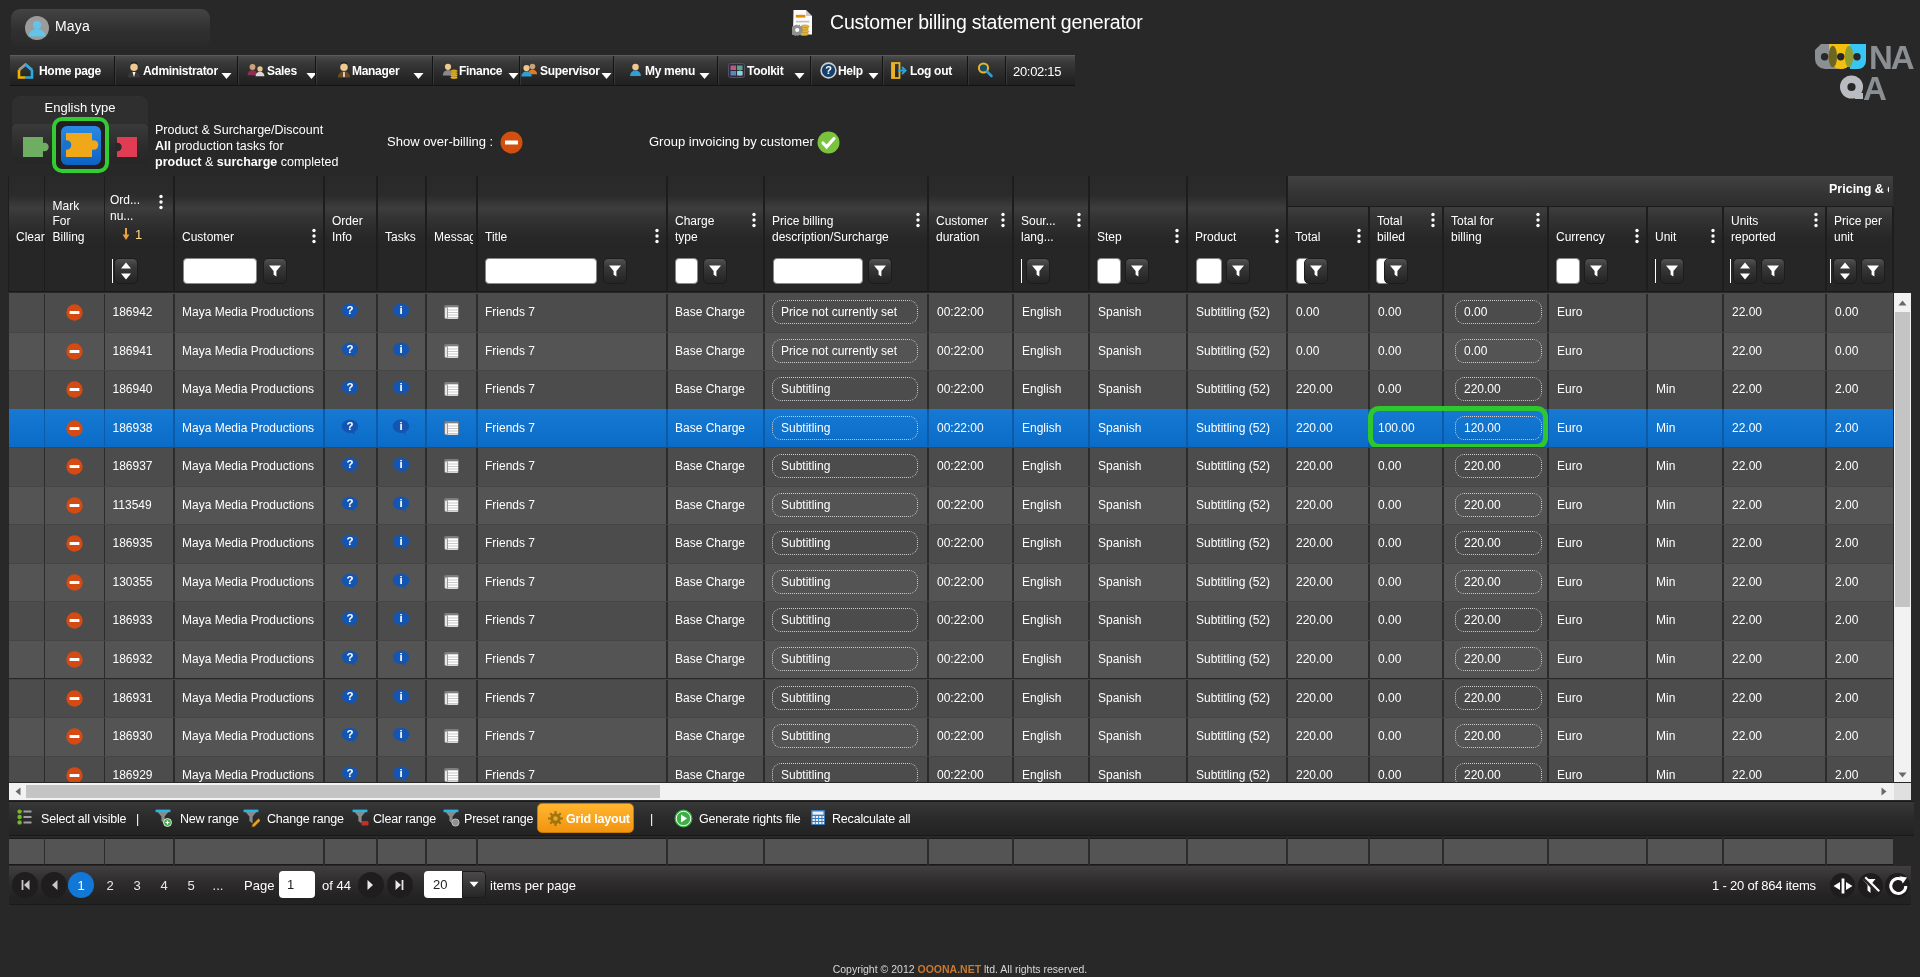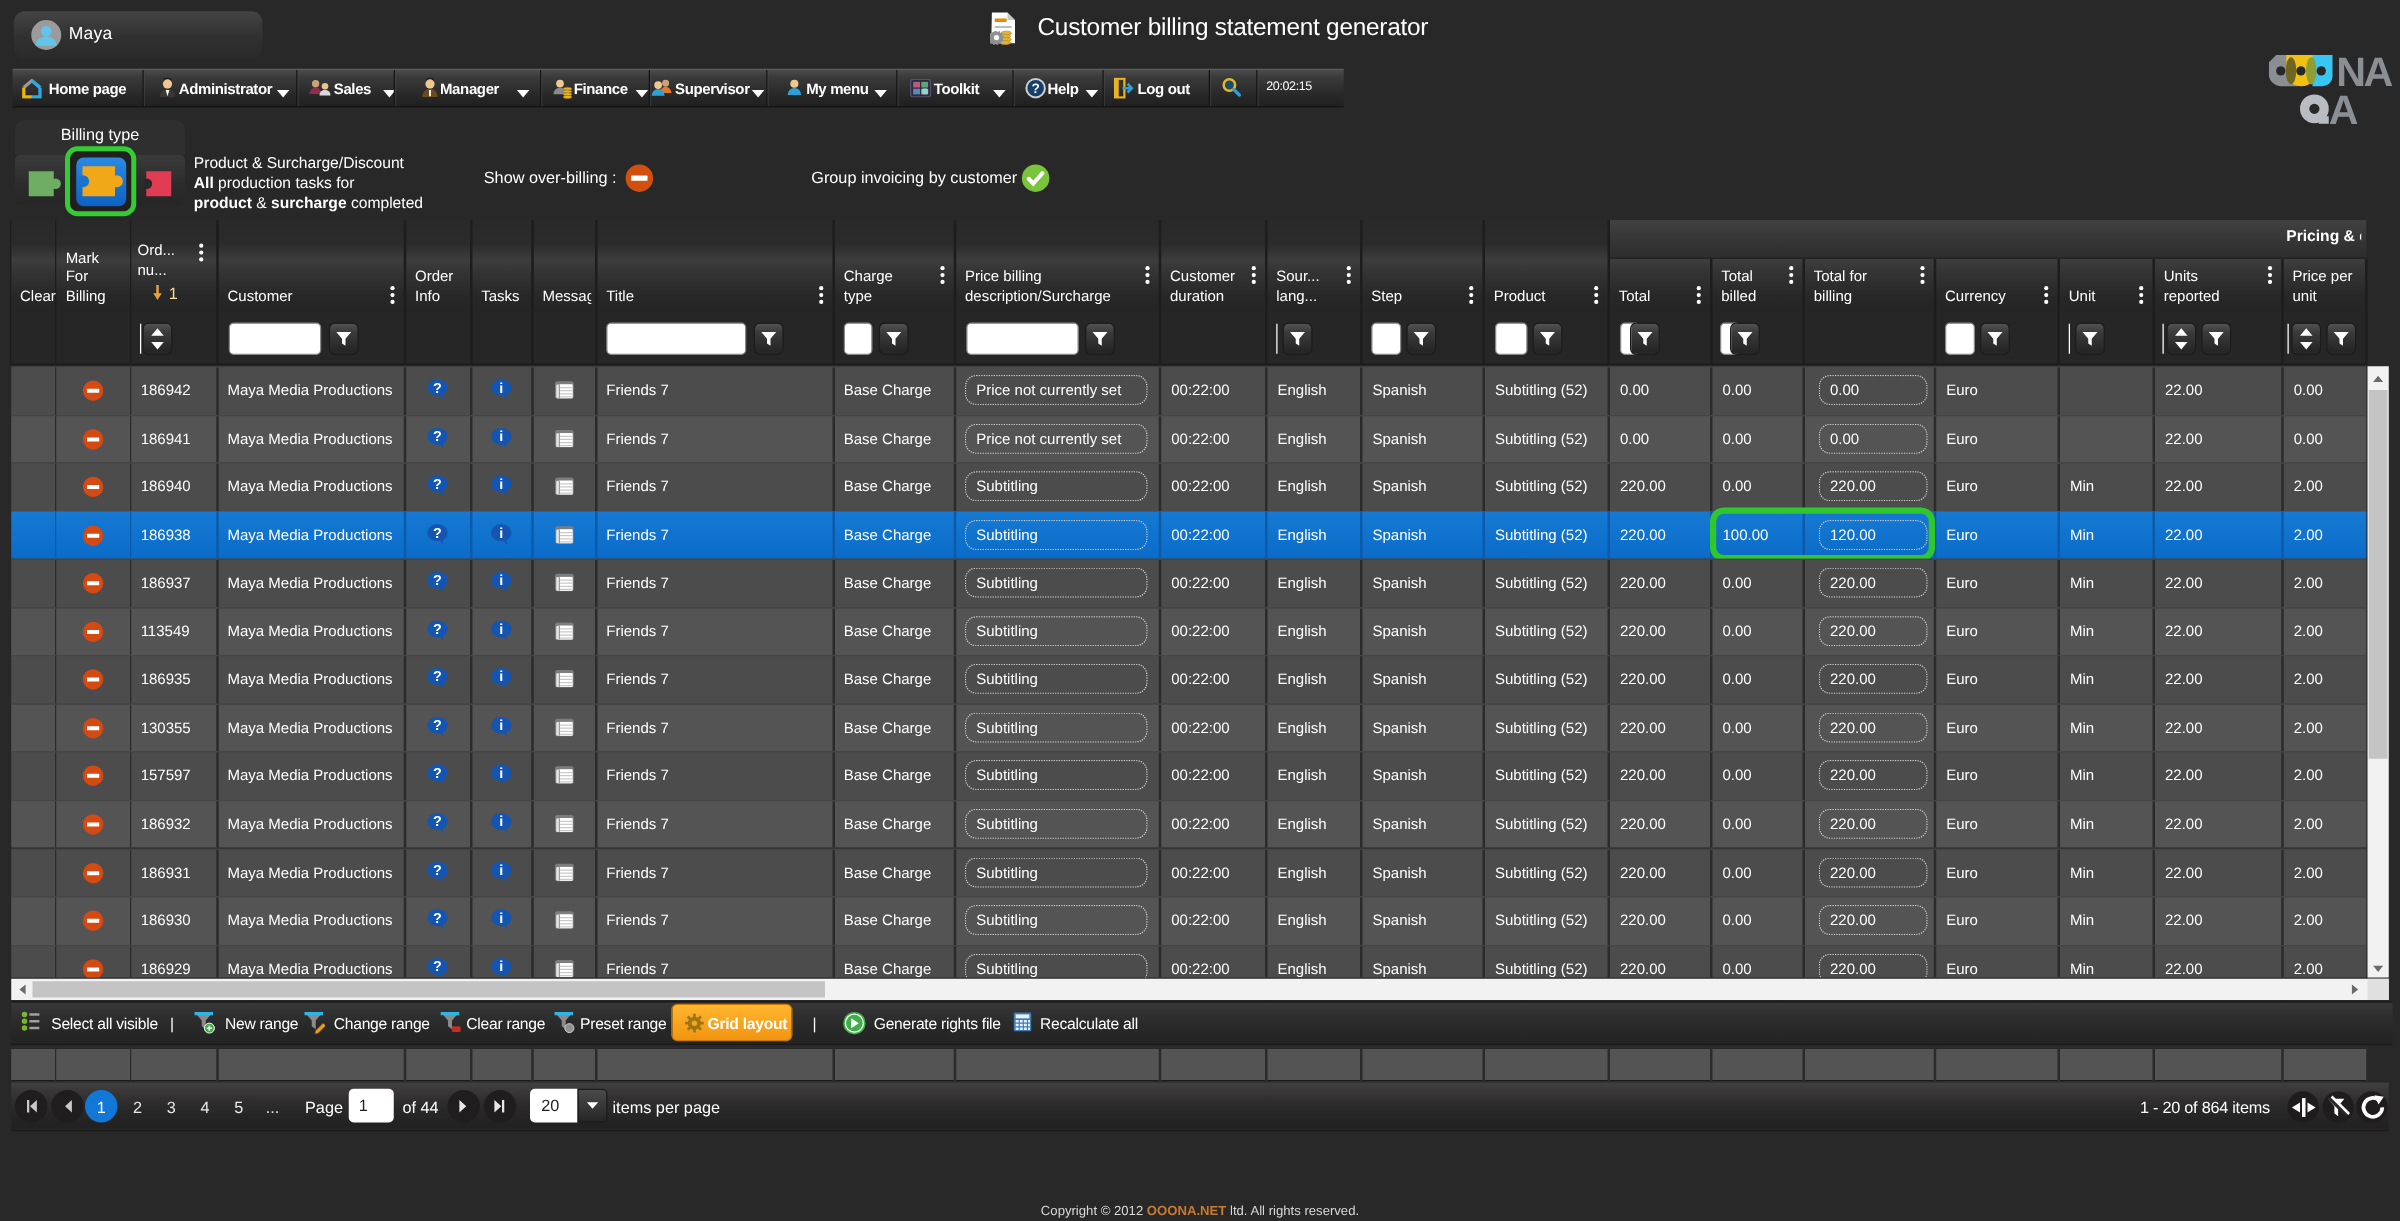--- a/index.html
+++ b/index.html
@@ -168,22 +168,22 @@
     </svg></div>
 <div style="position:absolute;left:910px;top:64px;color:#fff;font-size:12px;font-weight:bold;white-space:nowrap;letter-spacing:-0.3px;">Log out</div>
 <div style="position:absolute;left:967px;top:56px;width:1px;height:29px;background:#141414;"></div>
 <div style="position:absolute;left:968px;top:56px;width:1px;height:29px;background:#4a4a4a;opacity:0.5;"></div>
 <div style="position:absolute;left:976px;top:61px;"><svg width="18" height="18" viewBox="0 0 18 18">
       <circle cx="7.5" cy="7" r="4.6" fill="#1b4e66" stroke="#e8b425" stroke-width="2"></circle>
       <path d="M11 10.5 L15.5 15" stroke="#2f9fd8" stroke-width="2.6" stroke-linecap="round"></path>
     </svg></div>
 <div style="position:absolute;left:1005px;top:56px;width:1px;height:29px;background:#141414;"></div>
 <div style="position:absolute;left:1006px;top:56px;width:1px;height:29px;background:#4a4a4a;opacity:0.5;"></div>
-<div style="position:absolute;left:1013px;top:64px;color:#fff;font-size:10px;white-space:nowrap;letter-spacing:-0.3px;">20:02:15</div>
-<div style="position:absolute;left:12px;top:96px;width:136px;height:28px;border-radius:8px 8px 0 0;background:#2f2f2f;color:#fff;font-size:13px;text-align:center;line-height:24px;">Billing type</div>
+<div style="position:absolute;left:1013px;top:64px;color:#fff;font-size:13px;white-space:nowrap;letter-spacing:-0.3px;">20:02:15</div>
+<div style="position:absolute;left:12px;top:96px;width:136px;height:28px;border-radius:8px 8px 0 0;background:#2f2f2f;color:#fff;font-size:13px;text-align:center;line-height:24px;">English type</div>
 <div style="position:absolute;left:12px;top:124px;width:136px;height:40px;background:linear-gradient(180deg,#3a3a3a,#2b2b2b 60%,#262626);border-radius:4px;"></div>
 <div style="position:absolute;left:22px;top:135px;width:28px;height:24px;"><svg width="28" height="24" viewBox="0 0 28 24">
       <rect x="1" y="2" width="20" height="20" fill="#6fae62"></rect>
       <circle cx="22.5" cy="12" r="4.2" fill="#6fae62"></circle>
     </svg></div>
 <div style="position:absolute;left:52px;top:117px;width:57px;height:56px;border:4px solid #33cc33;border-radius:10px;background:#221f1f;"></div>
 <div style="position:absolute;left:61px;top:126px;width:40px;height:39px;border-radius:6px;background:linear-gradient(180deg,#2a8ae2,#0d62c4);"></div>
 <div style="position:absolute;left:63px;top:130px;width:36px;height:30px;"><svg width="36" height="30" viewBox="0 0 36 30">
       <rect x="3" y="3" width="26" height="24" fill="#f0a818"></rect>
       <circle cx="30.5" cy="15" r="4.8" fill="#f0a818"></circle>
@@ -956,21 +956,21 @@
 <div style="position:absolute;left:1368px;top:309.4px;width:1.5px;height:37.5px;background:#2b2b2b;"></div>
 <div style="position:absolute;left:1442px;top:309.4px;width:1.5px;height:37.5px;background:#2b2b2b;"></div>
 <div style="position:absolute;left:1547px;top:309.4px;width:1.5px;height:37.5px;background:#2b2b2b;"></div>
 <div style="position:absolute;left:1646px;top:309.4px;width:1.5px;height:37.5px;background:#2b2b2b;"></div>
 <div style="position:absolute;left:1722px;top:309.4px;width:1.5px;height:37.5px;background:#2b2b2b;"></div>
 <div style="position:absolute;left:1825px;top:309.4px;width:1.5px;height:37.5px;background:#2b2b2b;"></div>
 <div style="position:absolute;left:66px;top:319.4px;width:17px;height:17px;"><svg width="17" height="17" viewBox="0 0 17 17">
         <circle cx="8.5" cy="8.5" r="8.2" fill="#d44a12"></circle>
         <rect x="3.6" y="6.9" width="9.8" height="3.2" rx="0.4" fill="#fff"></rect>
       </svg></div>
-<div style="position:absolute;left:112.5px;top:320.4px;width:59.5px;height:16px;color:#fff;font-size:12px;white-space:nowrap;overflow:hidden;">157597</div>
+<div style="position:absolute;left:112.5px;top:320.4px;width:59.5px;height:16px;color:#fff;font-size:12px;white-space:nowrap;overflow:hidden;">186933</div>
 <div style="position:absolute;left:182px;top:320.4px;width:140px;height:16px;color:#fff;font-size:12px;white-space:nowrap;overflow:hidden;">Maya Media Productions</div>
 <div style="position:absolute;left:341px;top:318.4px;width:18px;height:17px;"><svg width="18" height="17" viewBox="0 0 18 17">
         <ellipse cx="9" cy="7.2" rx="8.2" ry="6.8" fill="#1355b0"></ellipse>
         <path d="M10 12.5 l3.5 3.8 l-0.4 -4.8 z" fill="#1355b0"></path>
         <text x="9" y="11.2" font-size="11.5" font-weight="bold" fill="#fff" text-anchor="middle" font-family="Liberation Sans">?</text>
       </svg></div>
 <div style="position:absolute;left:392px;top:318.4px;width:18px;height:17px;"><svg width="18" height="17" viewBox="0 0 18 17">
         <ellipse cx="9" cy="7.2" rx="8.2" ry="6.8" fill="#1355b0"></ellipse>
         <path d="M10 12.5 l3.5 3.8 l-0.4 -4.8 z" fill="#1355b0"></path>
         <text x="9" y="11.2" font-size="11.5" font-weight="bold" fill="#fff" text-anchor="middle" font-family="Liberation Sans">i</text>

